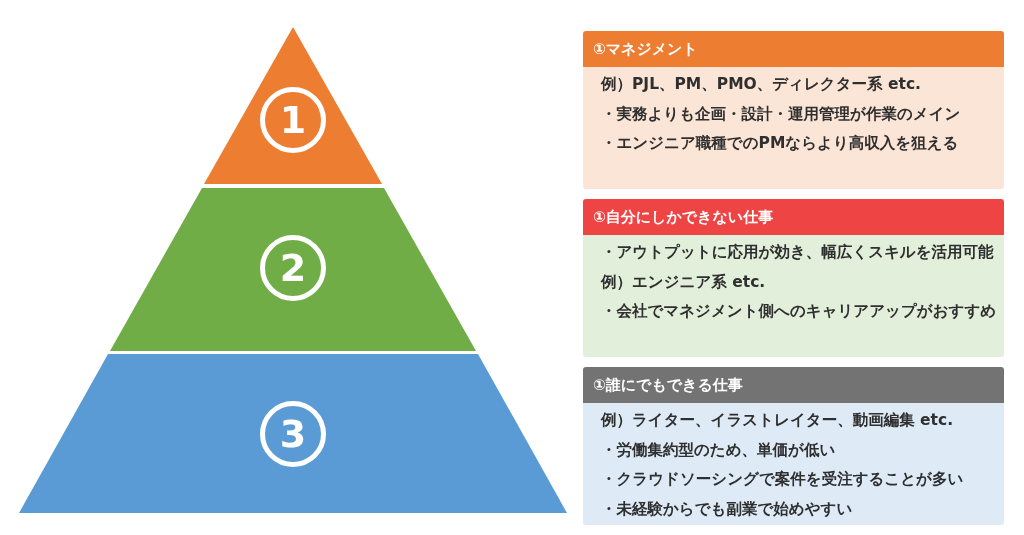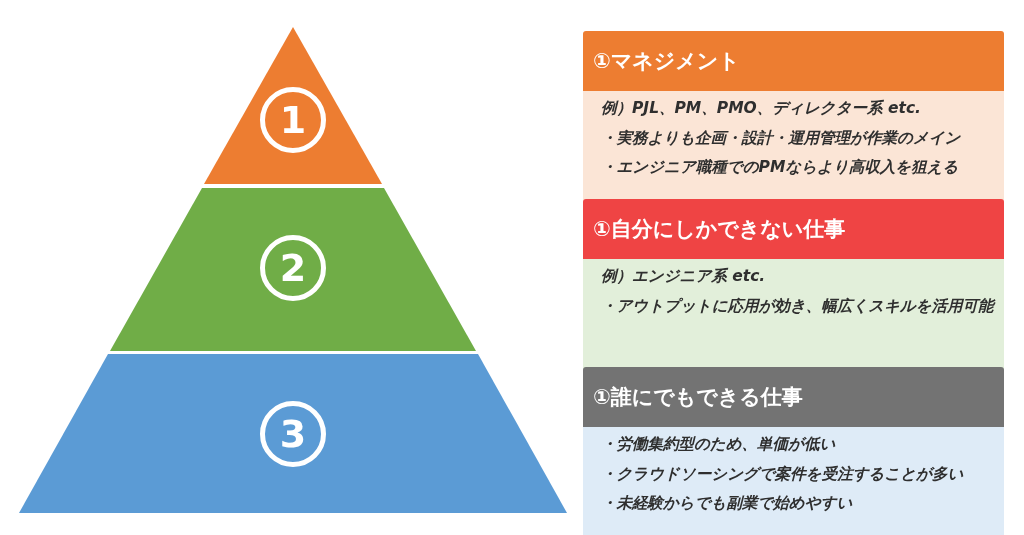--- a/index.html
+++ b/index.html
@@ -49,34 +49,33 @@
     position: absolute;
     left: 583px;
     width: 421px;
   }
   .panel-1 { top: 31px; }
   .panel-2 { top: 199px; }
   .panel-3 { top: 367px; }
   .panel-header {
     height: 36px;
     line-height: 36px;
-    padding: 12px 10px;
+    padding: 0 10px;
     color: #ffffff;
-    font-size: 21px;
+    font-size: 15px;
     font-weight: bold;
     border-radius: 3px 3px 0 0;
     white-space: nowrap;
     overflow: hidden;
   }
   .panel-body {
     height: 122px;
     padding: 3px 8px 4px 18px;
     border-radius: 0 0 3px 3px;
     box-sizing: border-box;
-    font-style: italic;
   }
   .panel-line {
     font-size: 15.5px;
     font-weight: bold;
     color: #2f2f2f;
     line-height: 29.5px;
     white-space: nowrap;
   }
 </style>
 </head>
@@ -106,27 +105,29 @@
     <div class="panel-body" style="background-color: rgb(251, 229, 214);">
       <div class="panel-line">例）PJL、PM、PMO、ディレクター系 etc.</div>
       <div class="panel-line">・実務よりも企画・設計・運用管理が作業のメイン</div>
       <div class="panel-line">・エンジニア職種でのPMならより高収入を狙える</div>
     </div>
   </div>
 
   <div class="panel panel-2">
     <div class="panel-header" style="background-color: #ef4444;">①自分にしかできない仕事</div>
     <div class="panel-body" style="background-color: rgb(226, 239, 218);">
+      <div class="panel-line">・アウトプットに応用が効き、幅広くスキルを活用可能</div>
       <div class="panel-line">例）エンジニア系 etc.</div>
-      <div class="panel-line">・アウトプットに応用が効き、幅広くスキルを活用可能</div>
+      <div class="panel-line">・会社でマネジメント側へのキャリアアップがおすすめ</div>
     </div>
   </div>
 
   <div class="panel panel-3">
     <div class="panel-header" style="background-color: #737373;">①誰にでもできる仕事</div>
     <div class="panel-body" style="background-color: rgb(222, 235, 247);">
+      <div class="panel-line">例）ライター、イラストレイター、動画編集 etc.</div>
       <div class="panel-line">・労働集約型のため、単価が低い</div>
       <div class="panel-line">・クラウドソーシングで案件を受注することが多い</div>
       <div class="panel-line">・未経験からでも副業で始めやすい</div>
     </div>
   </div>
 
 </div>
 
 </body></html>

